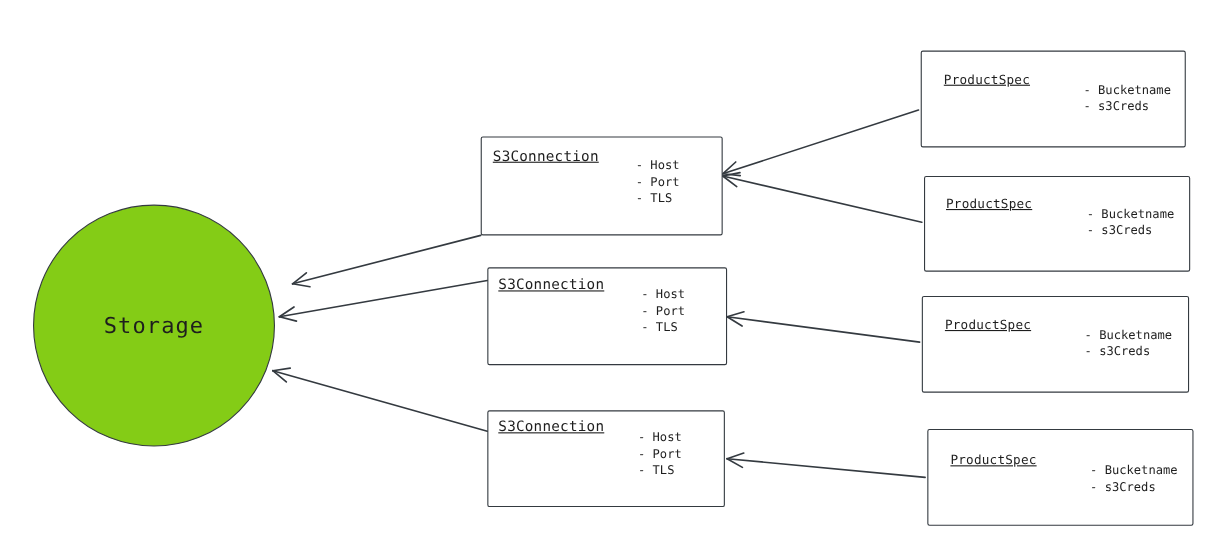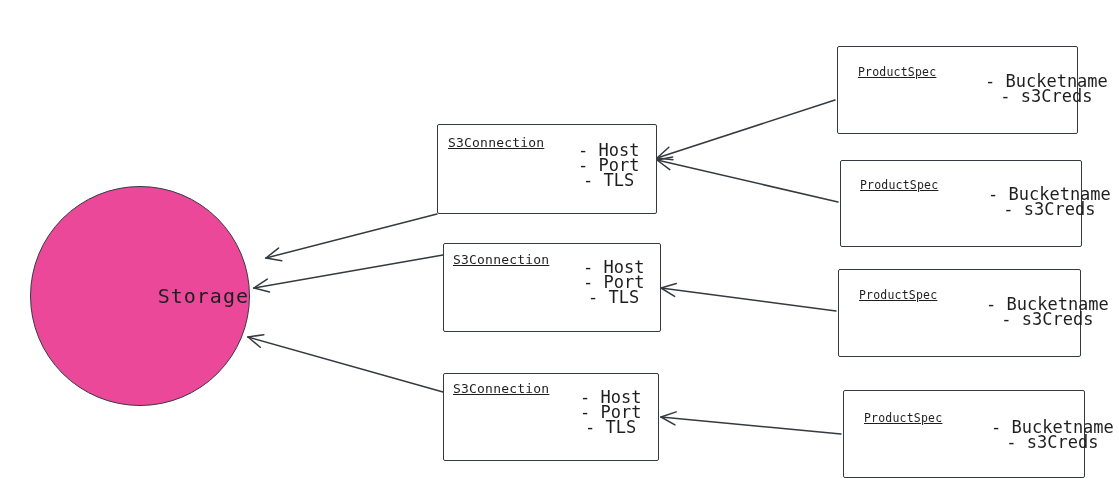--- a/index.html
+++ b/index.html
@@ -33,36 +33,35 @@
   .node-title {
     position: absolute;
     font-size: 13px;
     color: #1e1e1e;
     letter-spacing: 0.2px;
     white-space: nowrap;
     text-decoration: underline;
   }
   .node-attrs {
     position: absolute;
-    font-size: 17px;
+    font-size: 11px;
     color: #1e1e1e;
     line-height: 15px;
     white-space: nowrap;
-    text-align: center;
   }
   .node-attrs div { white-space: nowrap; }
   .circle-node {
     position: absolute;
     box-sizing: border-box;
     border: 1.6px solid #343a40;
     border-radius: 50%;
-    background: #ec4899;
+    background: #84cc16;
     display: flex;
     align-items: center;
-    justify-content: flex-end;
+    justify-content: center;
   }
   .circle-label {
     font-size: 20px;
     color: #1e1e1e;
     letter-spacing: 1px;
   }
 </style>
 </head>
 <body>
 

